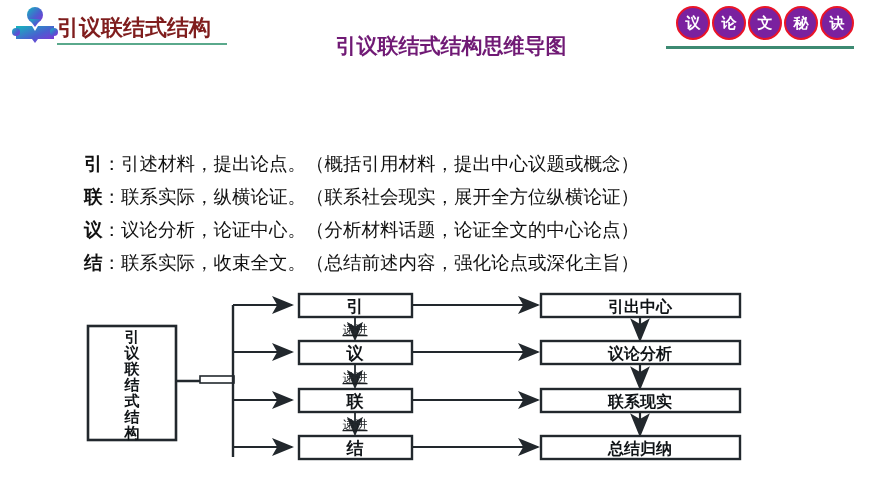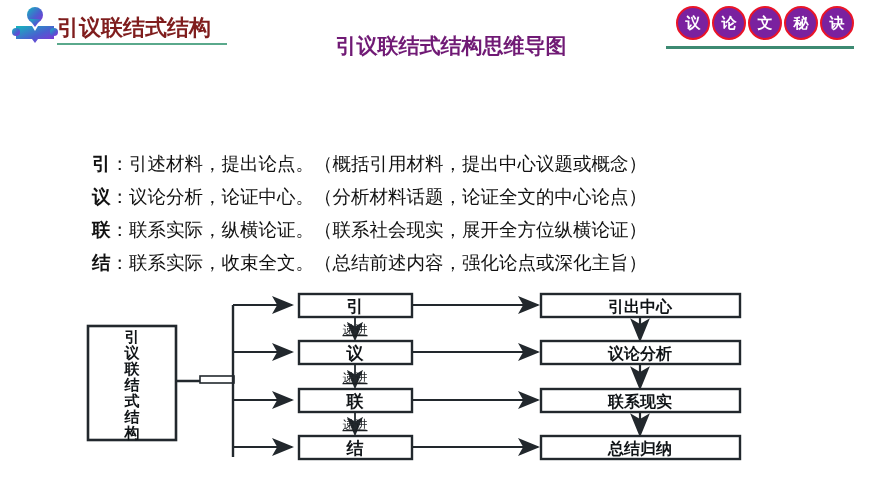--- a/index.html
+++ b/index.html
@@ -47,21 +47,21 @@
     font-size:21px;font-weight:bold;color:#701a75;margin-left:16px;
   }
 
   
   .body-text{position:absolute;left:64px;top:82px;width:790px;}
   .para{
     font-size:18.5px;color:#111111;line-height:31px;
     text-indent:36px;margin:0;
     font-family:"Liberation Serif","DejaVu Serif",serif;
   }
-  .deflist{position:absolute;left:92px;top:148px;}
+  .deflist{position:absolute;left:84px;top:148px;}
   .defline{
     font-size:18.5px;color:#111111;line-height:33px;white-space:nowrap;
     font-family:"Liberation Serif","DejaVu Serif",serif;
   }
   .defline b{font-weight:bold;}
 
   
   .diagram{position:absolute;left:0;top:282px;width:870px;height:207px;}
   .diagram svg{display:block;}
 
@@ -115,24 +115,24 @@
   </div>
 
   <div class="doc-title">引议联结式结构思维导图</div>
 
 
   <div class="deflist">
     <div class="defline">
       <b>引</b><span>：引述材料，提出论点。（概括引用材料，提出中心议题或概念）</span>
     </div>
     <div class="defline">
+      <b>联</b><span>：联系实际，纵横论证。（联系社会现实，展开全方位纵横论证）</span>
+    </div>
+    <div class="defline">
       <b>议</b><span>：议论分析，论证中心。（分析材料话题，论证全文的中心论点）</span>
-    </div>
-    <div class="defline">
-      <b>联</b><span>：联系实际，纵横论证。（联系社会现实，展开全方位纵横论证）</span>
     </div>
     <div class="defline">
       <b>结</b><span>：联系实际，收束全文。（总结前述内容，强化论点或深化主旨）</span>
     </div>
   </div>
 
   <div class="diagram">
     <svg width="870" height="207" viewBox="0 0 870 207">
       <defs>
         <marker id="ah" markerWidth="11" markerHeight="9" refX="10" refY="4.5" orient="auto">

